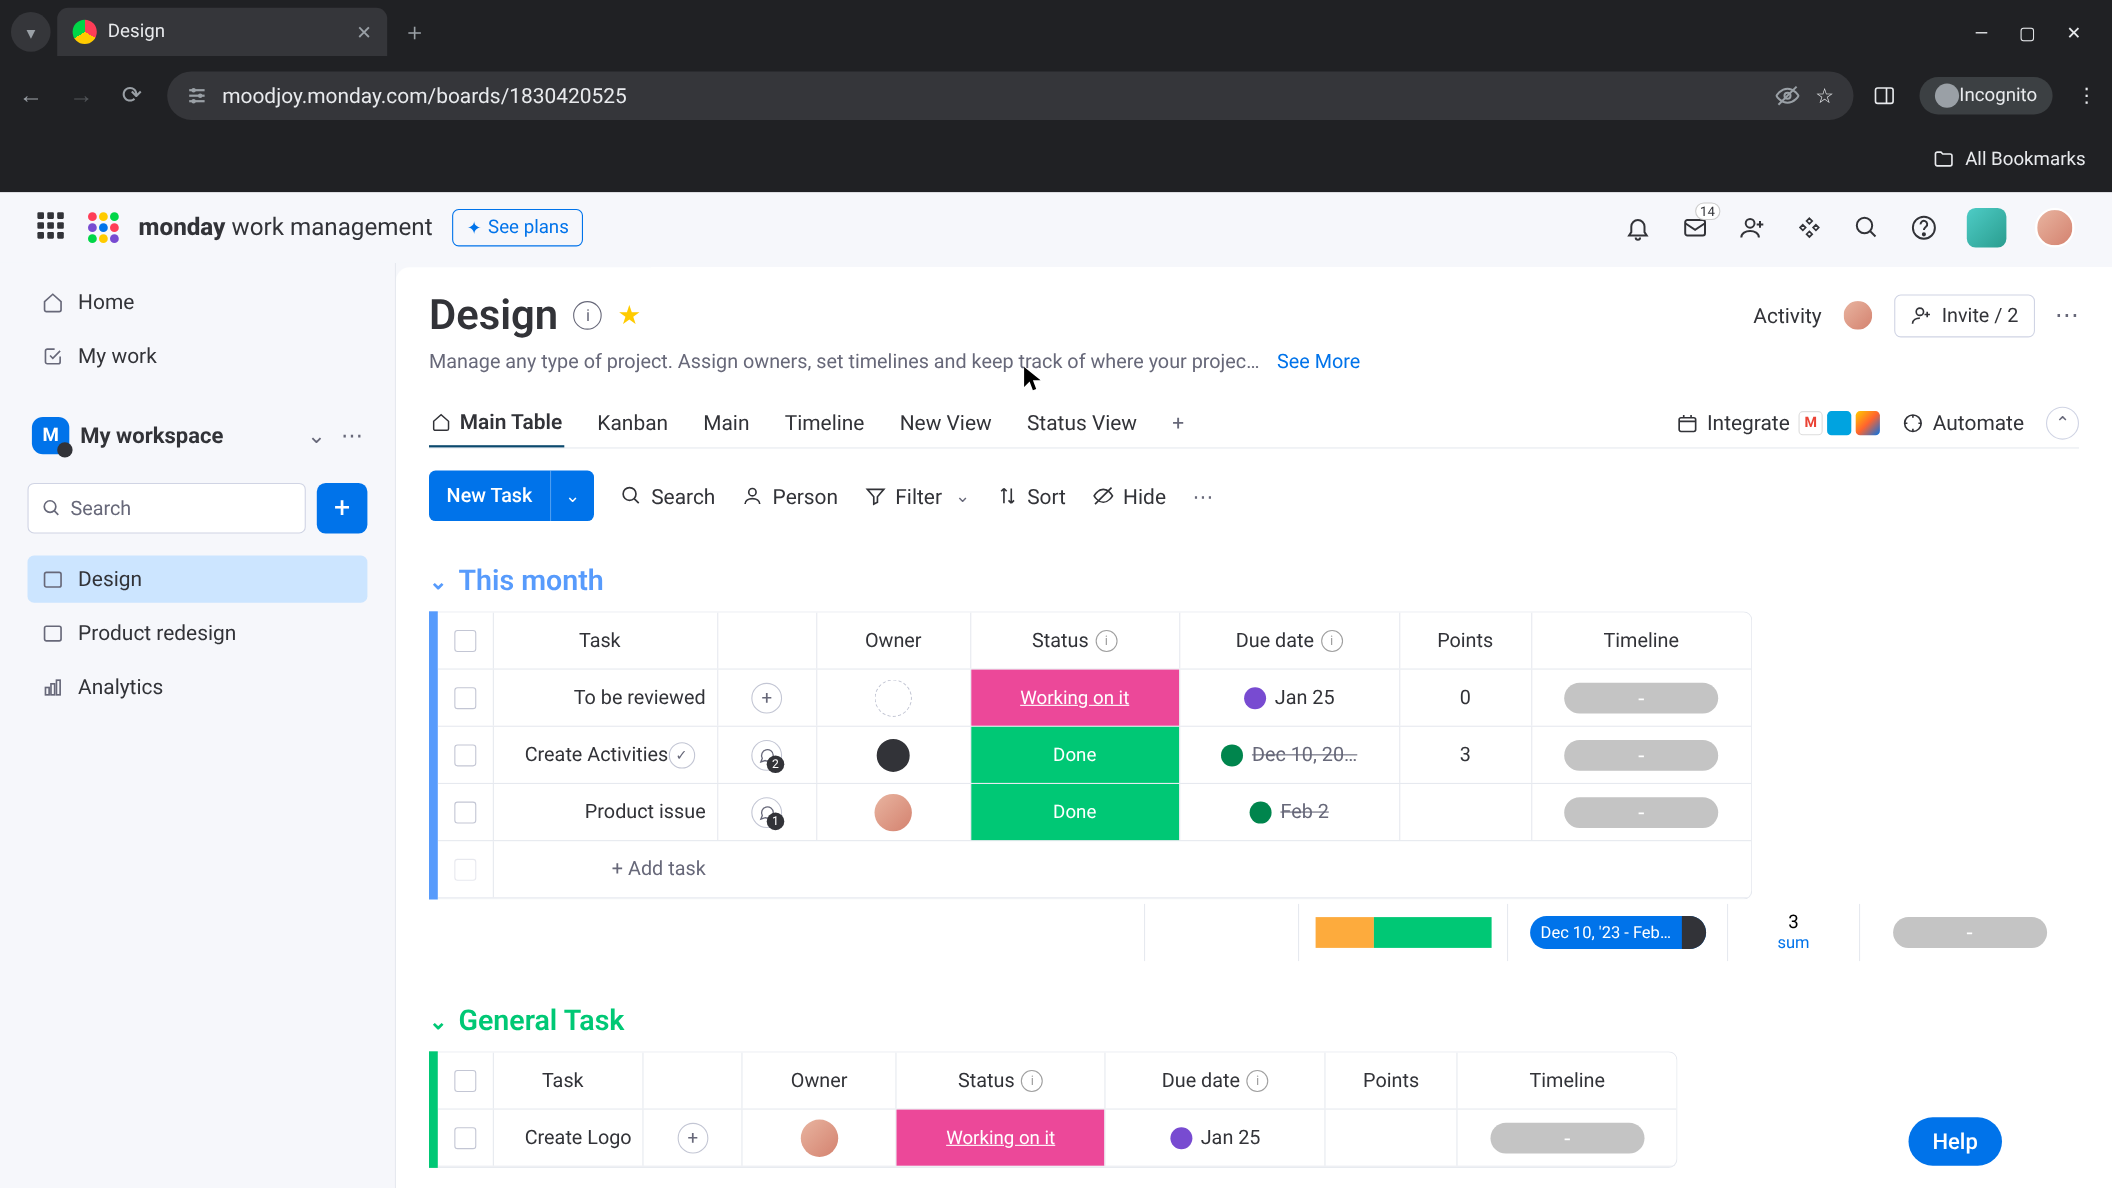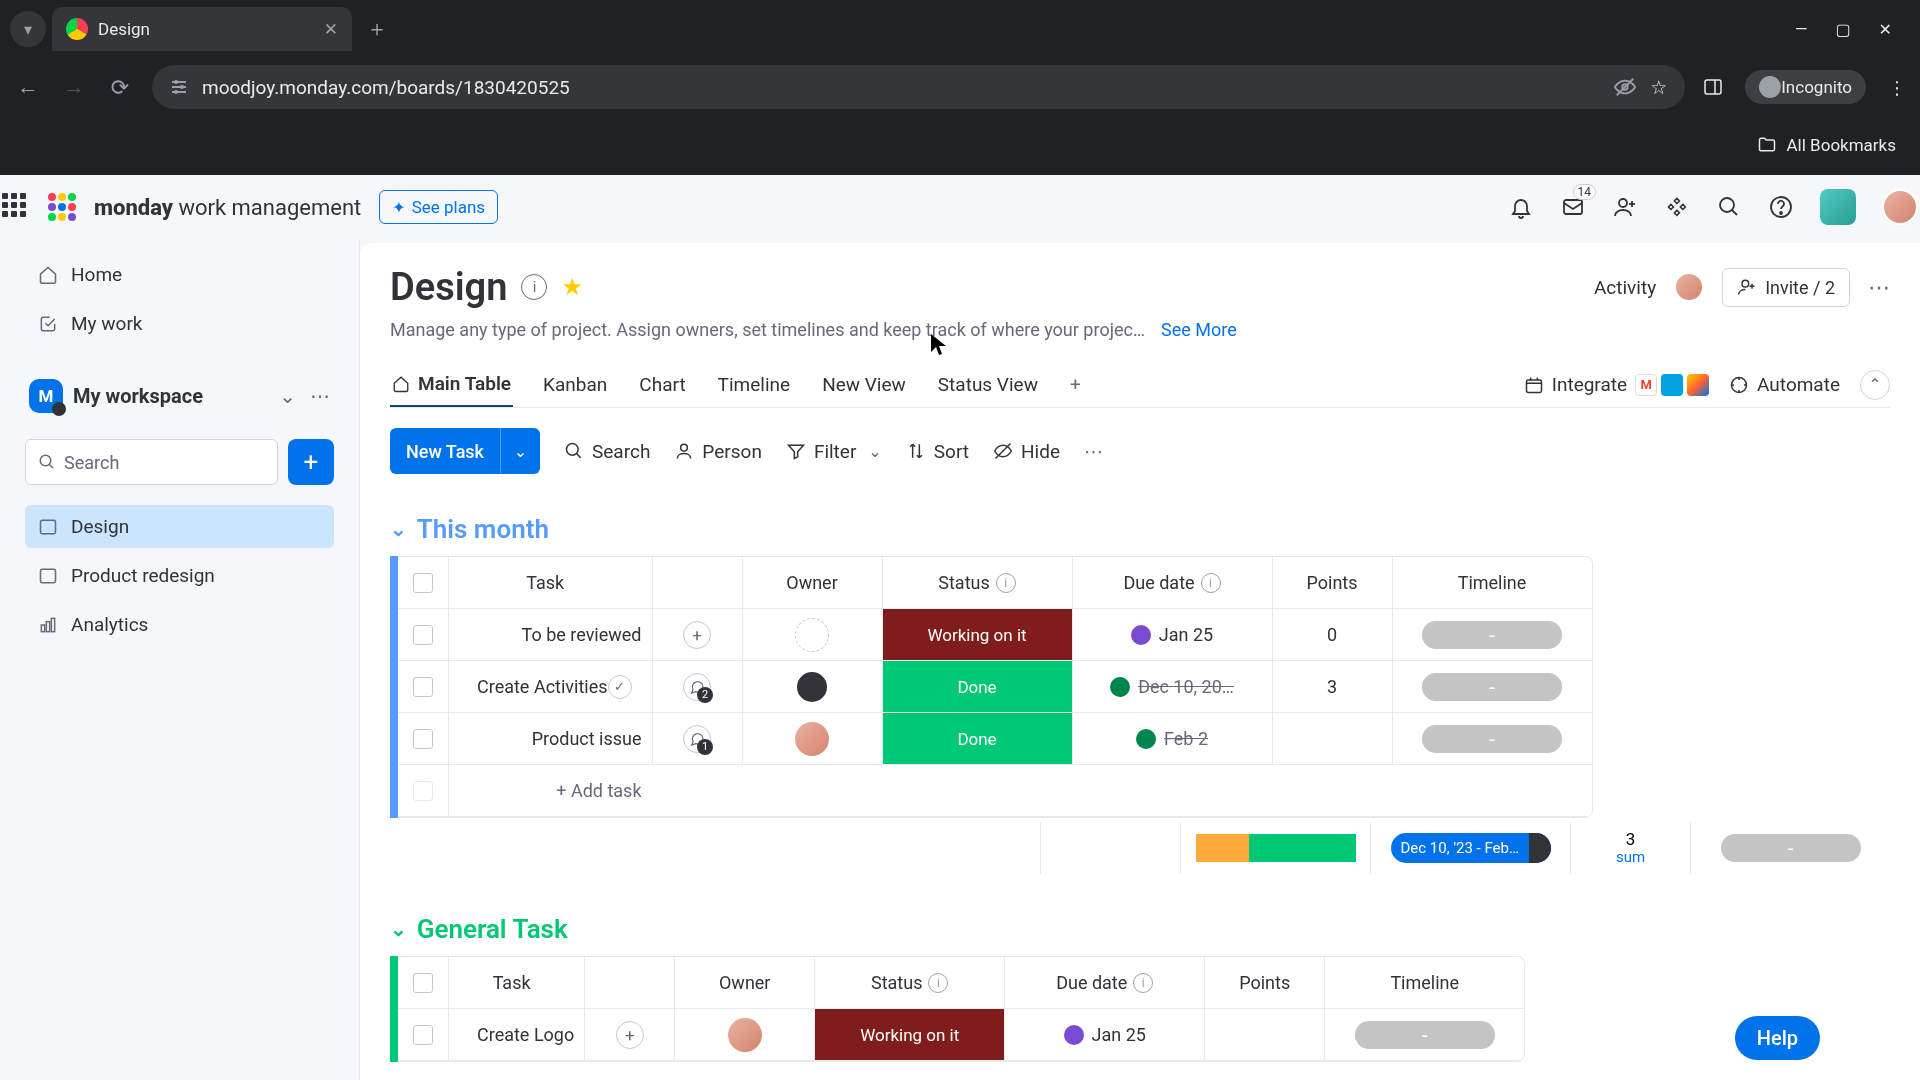--- a/index.html
+++ b/index.html
@@ -20,21 +20,21 @@
   .url-pill { flex:1; background:#35363a; border-radius:28px; height:44px; display:flex; align-items:center; padding:0 18px; color:#e8eaed; font-size:19px; gap:14px; }
   .url-lock { width:18px;height:18px;display:flex;align-items:center;justify-content:center; }
   .rightctl { display:flex; align-items:center; gap:22px; color:#e8eaed; font-size:18px; }
   .incog { display:flex; align-items:center; gap:0; background:#3c4043; border-radius:22px; padding:6px 14px; font-size:17px;}
   .incog-ico { width:22px;height:22px;border-radius:50%;background:#9aa0a6; }
 
   .bookmarkbar { display:flex; justify-content:flex-end; align-items:center; height:58px; color:#e8eaed; padding:0 24px; font-size:17px; gap:10px;}
 
   
   .app { position:relative; height: calc(1080px - 175px); background:#f6f7fb; display:flex; flex-direction:column; }
-  .app-top { height:64px; display:flex; align-items:center; padding:0 2px; gap:18px; background:#f6f7fb;}
+  .app-top { height:64px; display:flex; align-items:center; padding:0 34px; gap:18px; background:#f6f7fb;}
   .bento { width:28px;height:28px;display:grid;grid-template-columns:repeat(3,6px);grid-auto-rows:6px;gap:3px; }
   .bento span{background:#323338;border-radius:1px;}
   .logo-dots { width:28px;display:grid;grid-template-columns:repeat(3,8px);grid-auto-rows:8px;gap:2px; }
   .logo-dots span{border-radius:50%;}
   .logo-dots span:nth-child(1){background:#ff3d57}.logo-dots span:nth-child(2){background:#ffcb00}.logo-dots span:nth-child(3){background:#00d647}
   .logo-dots span:nth-child(4){background:#784bd1}.logo-dots span:nth-child(5){background:#0073ea}.logo-dots span:nth-child(6){background:#ff3d57}
   .logo-dots span:nth-child(7){background:#00d647}.logo-dots span:nth-child(8){background:#ffcb00}.logo-dots span:nth-child(9){background:#784bd1}
   .brand { font-size:22px; color:#323338;}
   .brand b{font-weight:800;}
   .seeplans { border:1.5px solid #0073ea; color:#0073ea; border-radius:6px; padding:6px 12px; font-size:17px; display:flex; gap:6px; align-items:center;}
@@ -112,21 +112,21 @@
   .cell.task{justify-content:flex-end;padding-left:28px;position:relative;}
   .cell.task .tick{margin-left:auto;margin-right:10px;width:24px;height:24px;border:1.5px solid #c3c6d4;border-radius:50%;display:flex;align-items:center;justify-content:center;color:#676879;font-size:13px;}
   .bubble{width:28px;height:28px;border:1.5px solid #c3c6d4;border-radius:50%;display:flex;align-items:center;justify-content:center;color:#676879;position:relative;}
   .bubble .n{position:absolute;bottom:-3px;right:-3px;width:16px;height:16px;border-radius:50%;background:#323338;color:#fff;font-size:11px;display:flex;align-items:center;justify-content:center;}
   .plus-circ{width:28px;height:28px;border:1.5px solid #c3c6d4;border-radius:50%;display:flex;align-items:center;justify-content:center;color:#676879;font-size:17px;}
   .owner-av{width:34px;height:34px;border-radius:50%;}
   .owner-placeholder{border:1.5px dashed #c3c6d4;}
   .owner-dark{background:#323338;border:2px solid #fff;}
   .owner-photo{background:linear-gradient(135deg,#e8b4a0,#d4826f);}
   .status{height:100%;width:100%;display:flex;align-items:center;justify-content:center;color:#fff;font-size:17px;}
-  .st-work{background:#7f1d1d;}
+  .st-work{background:#ec4899;text-decoration:underline;}
   .st-done{background:#00c875;}
   .due{display:flex;align-items:center;gap:8px;justify-content:center;width:100%;}
   .due-ico{width:20px;height:20px;border-radius:50%;}
   .di-time{background:#784bd1;}
   .di-warn{background:#00854d;}
   .di-ok{background:#00854d;}
   s{color:#676879;}
   .pill{background:#c4c4c4;color:#fff;border-radius:18px;height:28px;width:140px;display:flex;align-items:center;justify-content:center;font-size:20px;}
   .addrow{padding-left:78px;color:#676879;font-size:18px;}
 
@@ -386,21 +386,21 @@
           <div class="view-tab active">
             <svg width="18" height="18" viewBox="0 0 24 24" fill="none" stroke="#323338" stroke-width="1.8">
                 <path d="M3 11l9-8 9 8v9a2 2 0 01-2 2H5a2 2 0 01-2-2v-9z"></path>
               </svg>
             <span>Main Table</span>
           </div>
           <div class="view-tab">
               <span>Kanban</span>
             </div>
           <div class="view-tab">
-              <span>Chart</span>
+              <span>Main</span>
             </div>
           <div class="view-tab">
               <span>Timeline</span>
             </div>
           <div class="view-tab">
               <span>New View</span>
             </div>
           <div class="view-tab">
               <span>Status View</span>
             </div>

